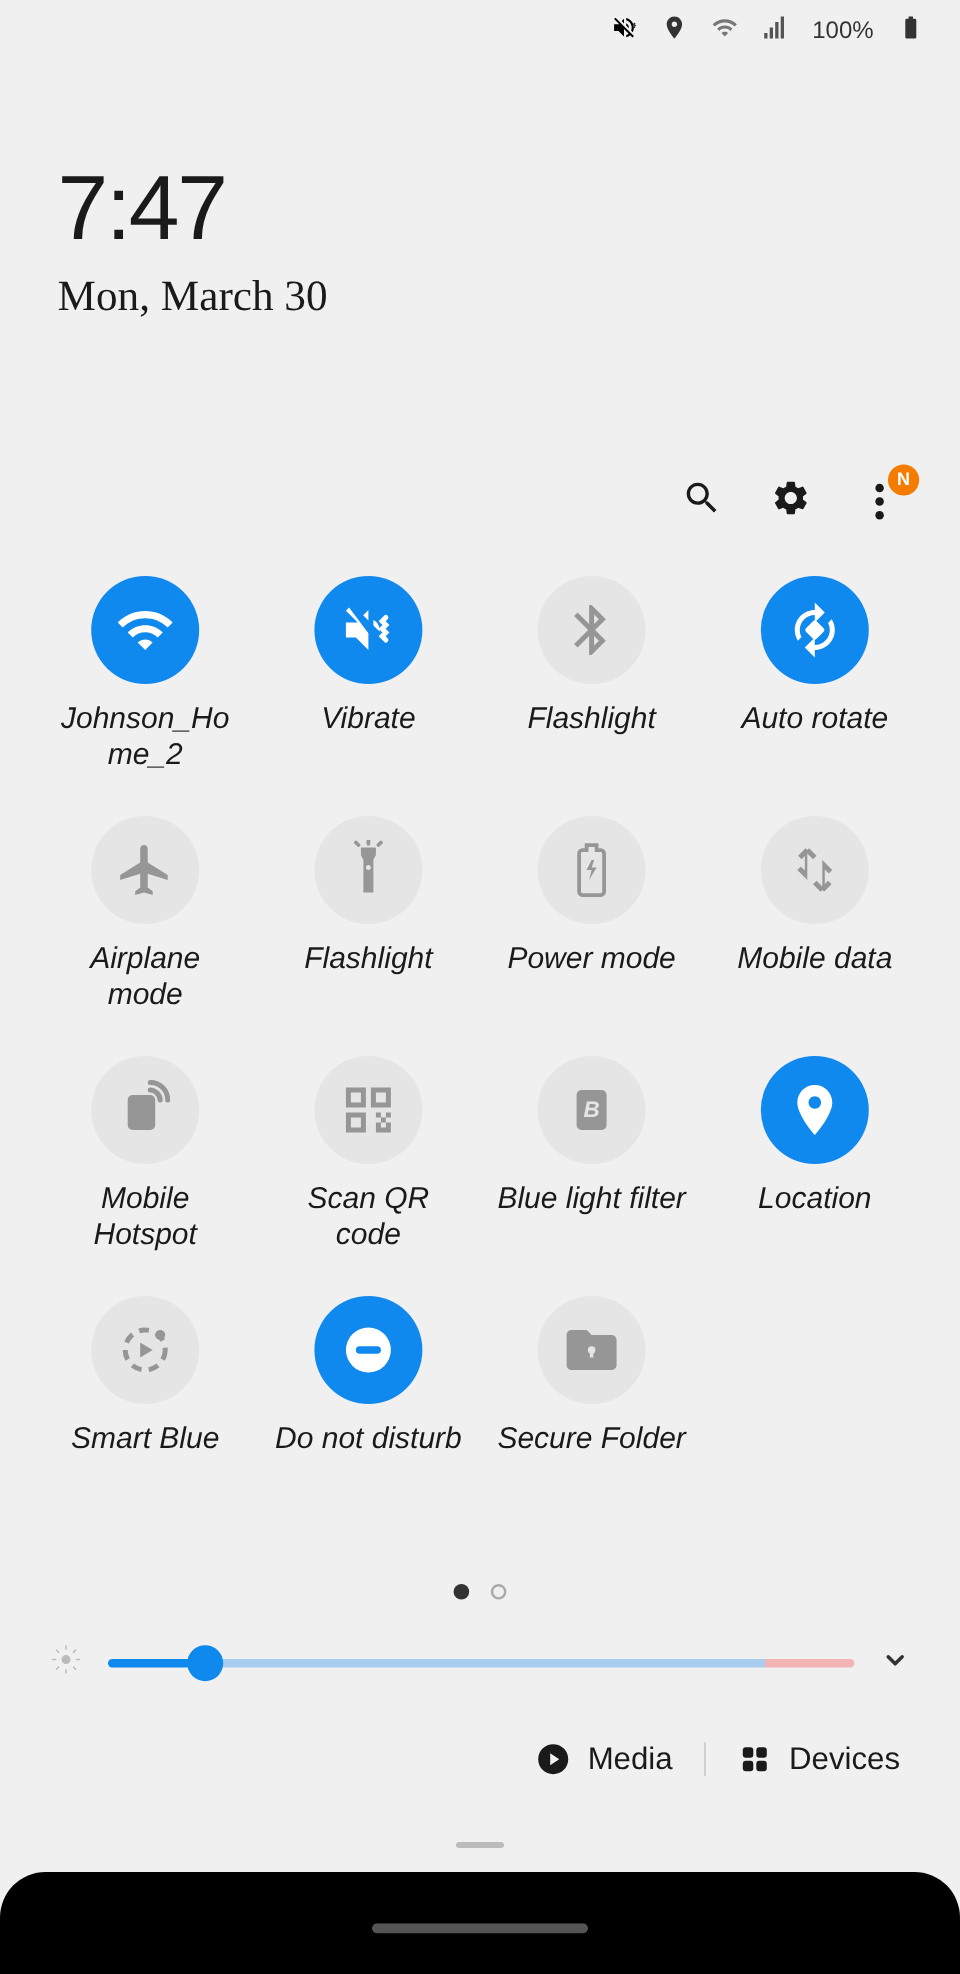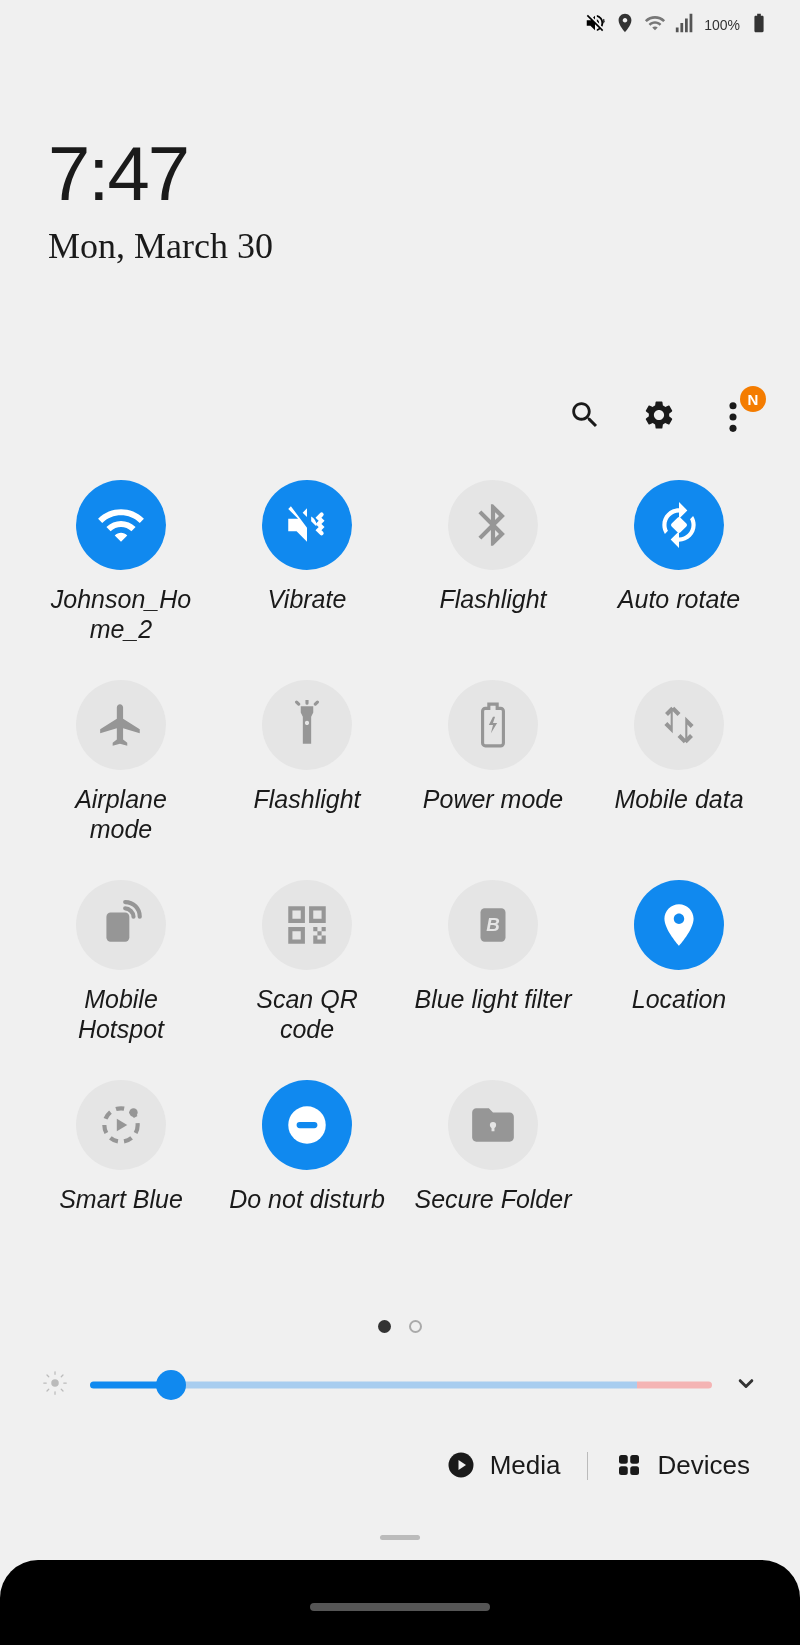--- a/index.html
+++ b/index.html
@@ -10,22 +10,22 @@
       font-family: -apple-system, sans-serif;
       overflow: hidden;
       position: relative;
     }
     .status-bar {
       position: absolute;
       top: 12px;
       right: 30px;
       display: flex;
       align-items: center;
-      gap: 8px;
-      font-size: 14px;
+      gap: 20px;
+      font-size: 20px;
       color: #333;
       text-align: center;
     }
     .status-bar svg { width: 22px; height: 22px; }
     .status-bar .battery-pct { font-weight: 400; }
     .time-block {
       position: absolute;
       top: 130px;
       left: 48px;
     }
@@ -164,21 +164,21 @@
       left: 0;
       right: 0;
       display: flex;
       align-items: center;
       justify-content: flex-end;
       padding-right: 50px;
       gap: 26px;
       font-size: 26px;
       color: #1a1a1a;
     }
-    .bottom-item { display: flex; align-items: flex-start; gap: 14px; }
+    .bottom-item { display: flex; align-items: flex-end; gap: 14px; }
     .bottom-item svg { width: 30px; height: 30px; fill: #1a1a1a; }
     .divider { width: 1px; height: 28px; background: #bbb; }
     .nav-handle {
       position: absolute;
       bottom: 105px;
       left: 50%;
       transform: translateX(-50%);
       width: 40px;
       height: 5px;
       background: #bbb;

